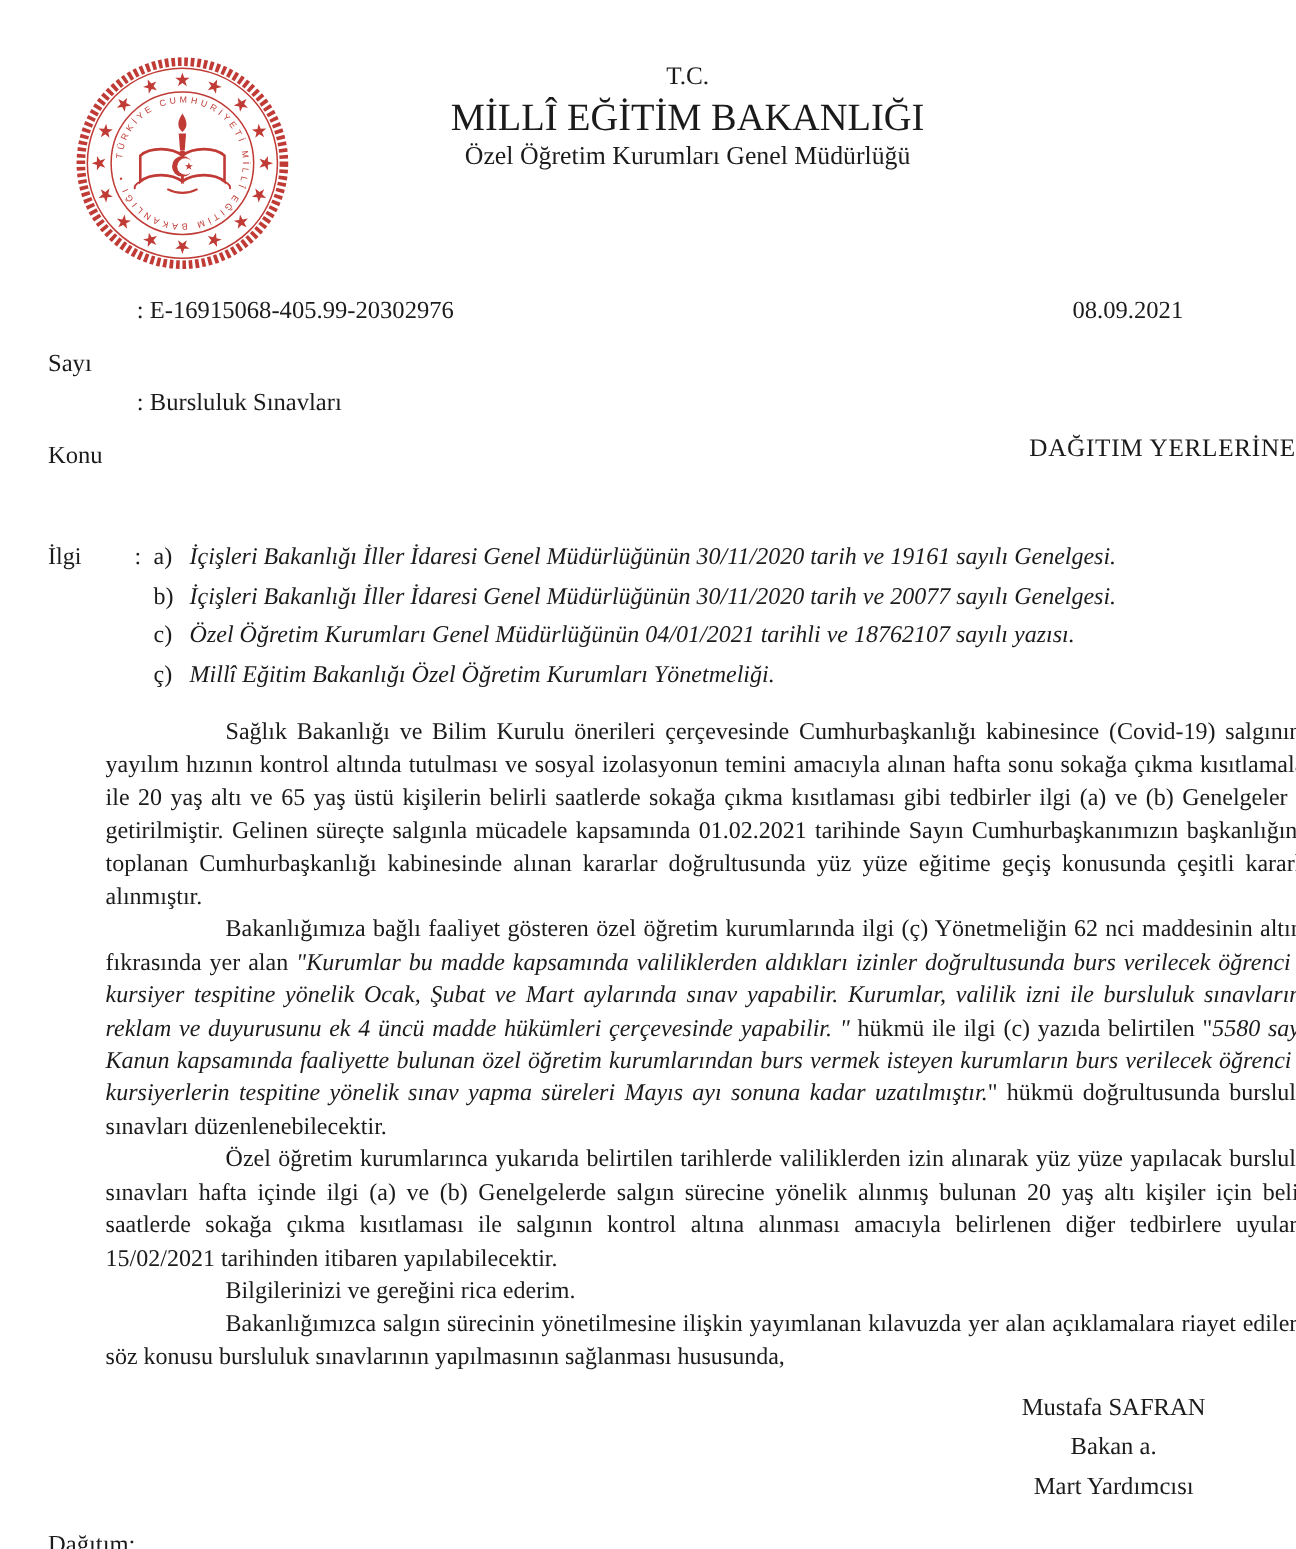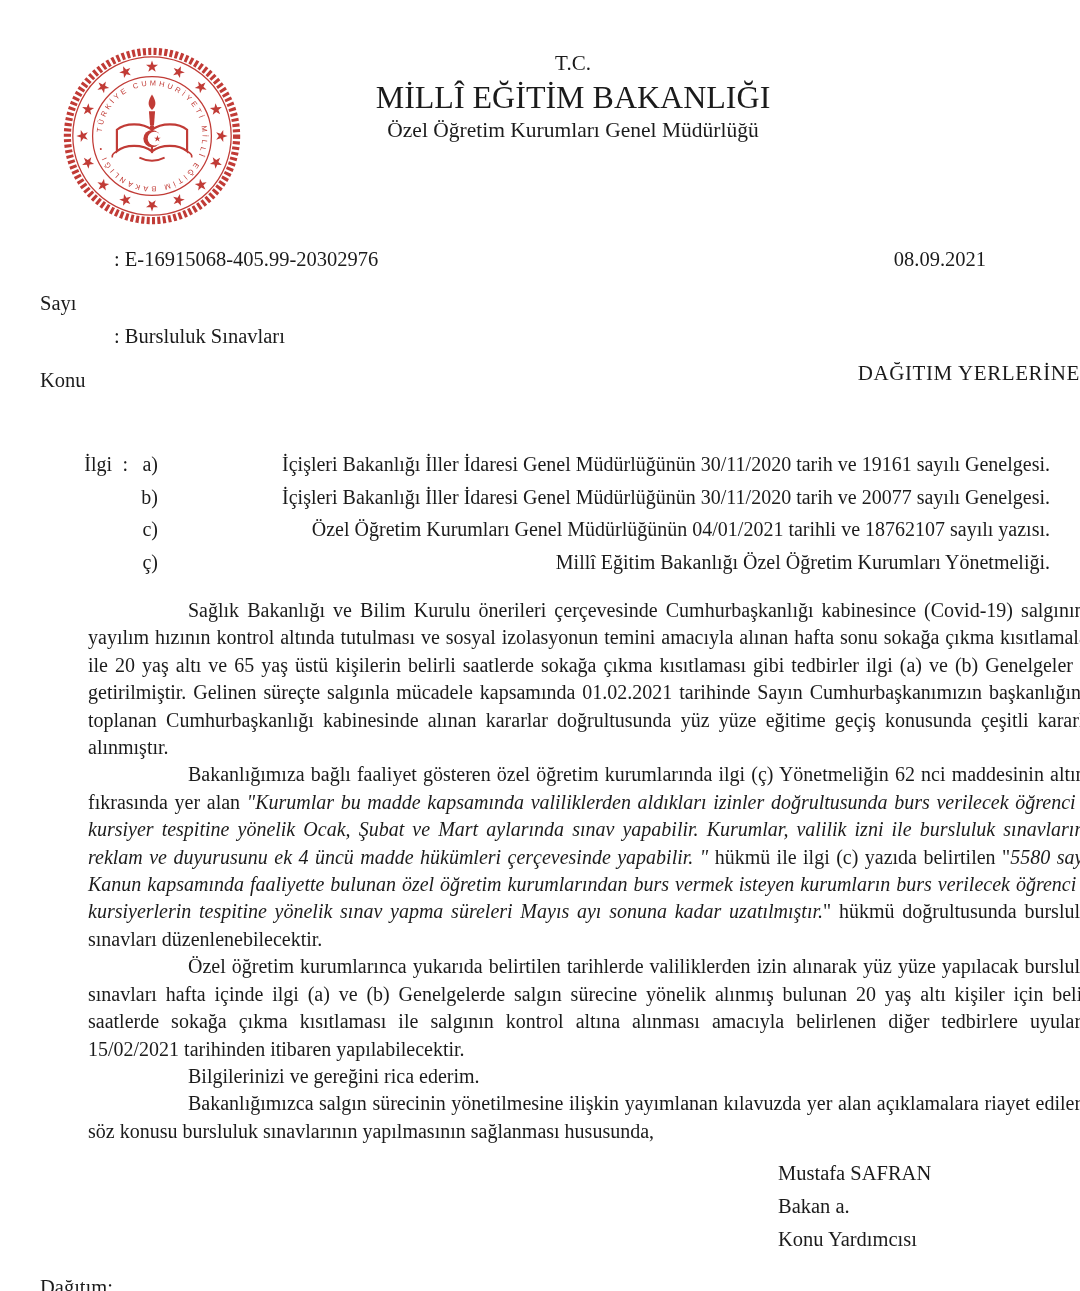--- a/index.html
+++ b/index.html
@@ -20,33 +20,33 @@
 
   .meta { position:absolute; top:243px; left:40px; font-size:20.5px; }
   .meta-row { display:flex; line-height:33px; }
   .meta-label { width:74px;margin-top:44px; }
   .doc-date { position:absolute; top:243px; right:94px; font-size:20.5px; line-height:33px; }
 
   .addressee { position:absolute; top:361px; left:0; width:100%; text-align:right;
                font-size:21px; letter-spacing:0.6px; }
 
   .refs { position:absolute; top:448px; left:40px; right:30px; font-size:20px; }
-  .ref-row { display:flex; line-height:32.6px; align-items:baseline;text-align:right; }
+  .ref-row { display:flex; line-height:32.6px; align-items:baseline; }
   .ref-label  { width:72px; flex:none; }
   .ref-colon  { width:16px; flex:none; }
   .ref-marker { width:30px; flex:none; }
-  .ref-text   { flex:1; }
+  .ref-text   { flex:1;font-style:italic; }
 
   .body-text { position:absolute; top:597px; left:40px; width:1012px;
                font-size:20px; line-height:27.4px; text-align:justify;margin-left:48px; }
   .body-text p { text-indent:100px; }
   .body-text i { font-style:italic; }
 
   .signature { position:absolute; left:778px; top:1157px; width:300px;
-               text-align:left; font-size:20.5px; line-height:33px; }
+               text-align:center; font-size:20.5px; line-height:33px; }
 
   .footer-partial { position:absolute; left:40px; top:1276px; font-size:20.5px; }
 
   .seal-red { fill:#C13B36; }
   .seal-stroke { stroke:#C13B36; fill:none; }
 </style>
 </head>
 <body>
 
 <div class="page">
@@ -156,18 +156,18 @@
       <p><span>Sağlık Bakanlığı ve Bilim Kurulu önerileri çerçevesinde Cumhurbaşkanlığı kabinesince (Covid-19) salgınının yayılım hızının kontrol altında tutulması ve sosyal izolasyonun temini amacıyla alınan hafta sonu sokağa çıkma kısıtlamaları ile 20 yaş altı ve 65 yaş üstü kişilerin belirli saatlerde sokağa çıkma kısıtlaması gibi tedbirler ilgi (a) ve (b) Genelgeler ile getirilmiştir. Gelinen süreçte salgınla mücadele kapsamında 01.02.2021 tarihinde Sayın Cumhurbaşkanımızın başkanlığında toplanan Cumhurbaşkanlığı kabinesinde alınan kararlar doğrultusunda yüz yüze eğitime geçiş konusunda çeşitli kararlar alınmıştır.</span></p>
       <p><span>Bakanlığımıza bağlı faaliyet gösteren özel öğretim kurumlarında ilgi (ç) Yönetmeliğin 62 nci maddesinin altıncı fıkrasında yer alan </span><i>"Kurumlar bu madde kapsamında valiliklerden aldıkları izinler doğrultusunda burs verilecek öğrenci ve kursiyer tespitine yönelik Ocak, Şubat ve Mart aylarında sınav yapabilir. Kurumlar, valilik izni ile bursluluk sınavlarının reklam ve duyurusunu ek 4 üncü madde hükümleri çerçevesinde yapabilir. "</i><span> hükmü ile ilgi (c) yazıda belirtilen "</span><i>5580 sayılı Kanun kapsamında faaliyette bulunan özel öğretim kurumlarından burs vermek isteyen kurumların burs verilecek öğrenci ve kursiyerlerin tespitine yönelik sınav yapma süreleri Mayıs ayı sonuna kadar uzatılmıştır.</i><span>" hükmü doğrultusunda  bursluluk sınavları düzenlenebilecektir.</span></p>
       <p><span>Özel öğretim kurumlarınca yukarıda belirtilen tarihlerde valiliklerden izin alınarak yüz yüze yapılacak bursluluk sınavları hafta  içinde ilgi (a) ve (b) Genelgelerde salgın sürecine yönelik alınmış bulunan 20 yaş altı kişiler için  belirli saatlerde sokağa çıkma kısıtlaması  ile salgının kontrol altına alınması amacıyla belirlenen diğer tedbirlere uyularak 15/02/2021 tarihinden itibaren yapılabilecektir.</span></p>
       <p><span>Bilgilerinizi ve gereğini rica ederim.</span></p>
       <p><span>Bakanlığımızca salgın sürecinin yönetilmesine  ilişkin yayımlanan kılavuzda yer alan açıklamalara riayet edilerek söz konusu bursluluk sınavlarının yapılmasının sağlanması hususunda,</span></p>
     </div>
 
   <div class="signature">
     <div>Mustafa SAFRAN</div>
     <div>Bakan a.</div>
-    <div>Konu Yardımcısı</div>
+    <div>Mart Yardımcısı</div>
   </div>
 
   <div class="footer-partial">Dağıtım:</div>
 
 </div>
 
 </body></html>

